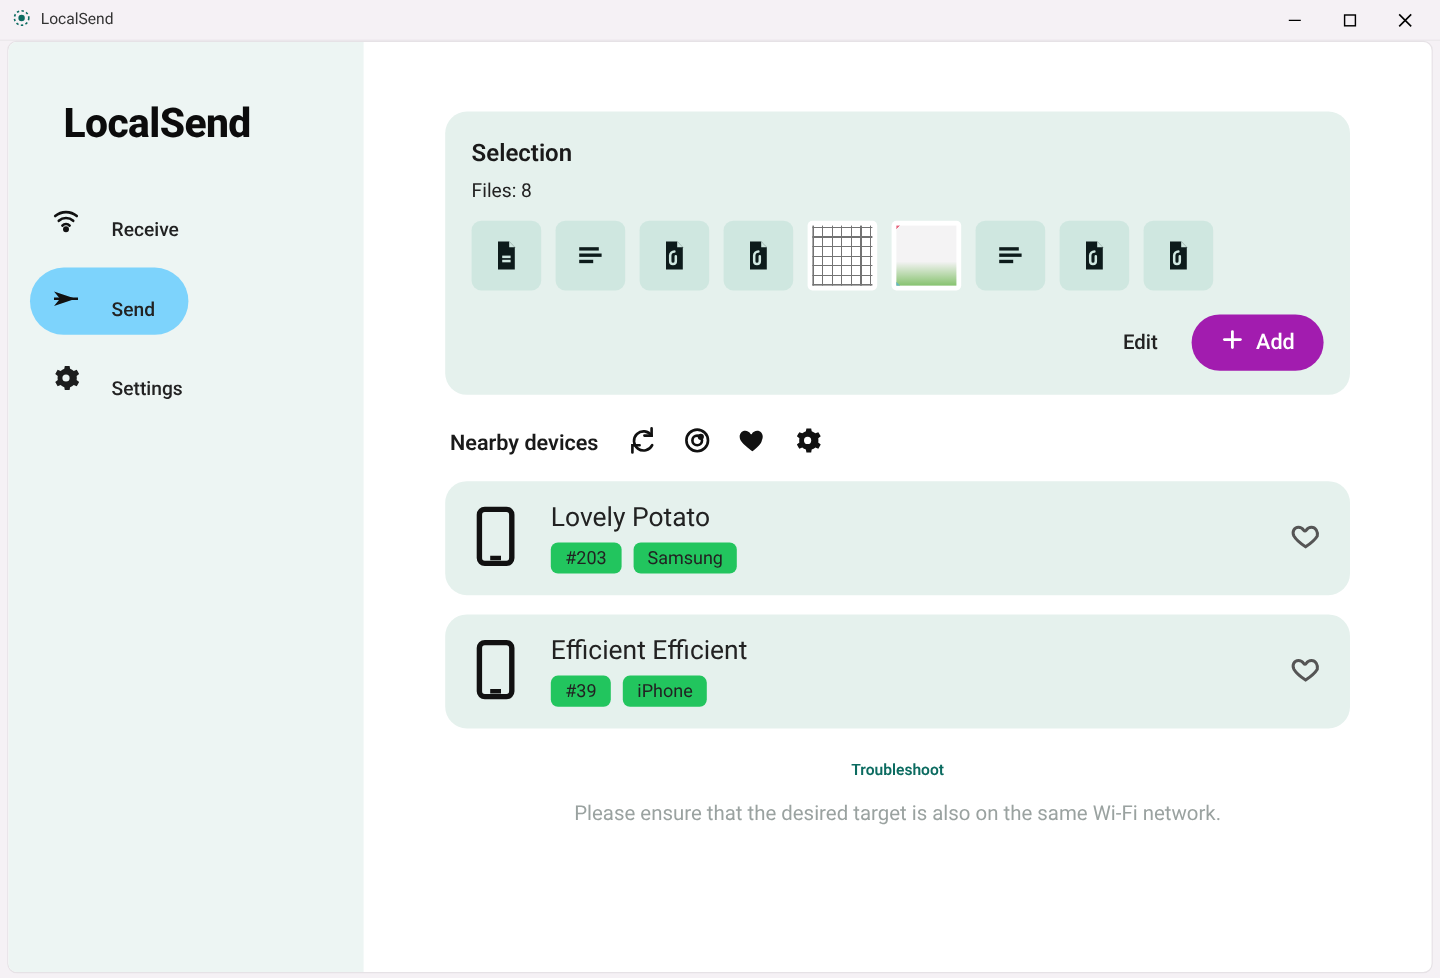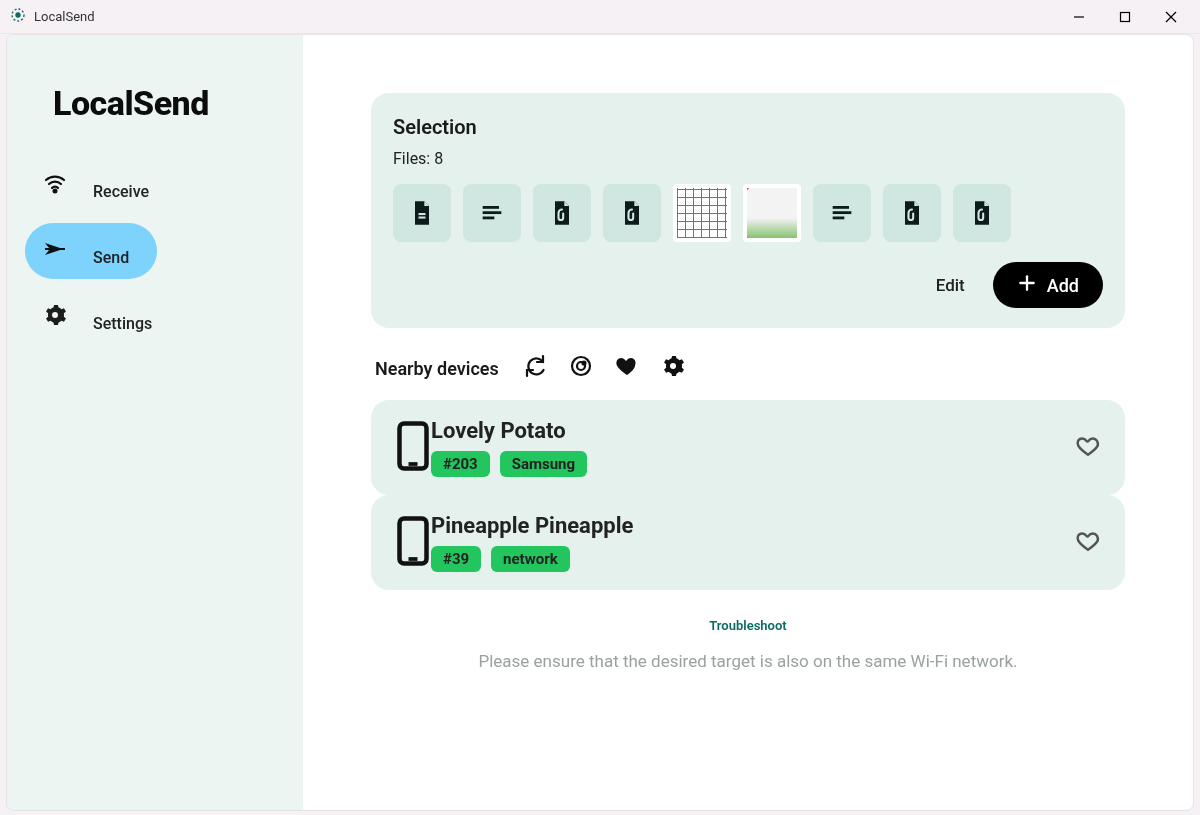--- a/index.html
+++ b/index.html
@@ -136,21 +136,21 @@
     gap: 24px;
   }
   .edit-btn {
     font-size: 17px;
     font-weight: 500;
     color: #222;
     cursor: pointer;
     padding: 6px 4px;
   }
   .add-btn {
-    background: #000000;
+    background: #a21caf;
     color: #fff;
     border-radius: 999px;
     padding: 11px 24px;
     font-size: 18px;
     font-weight: 500;
     display: flex; align-items: center; gap: 10px;
     cursor: pointer;
   }
   .add-btn svg { width: 20px; height: 20px; stroke: #fff; }
 
@@ -170,22 +170,23 @@
     display: flex; align-items: center; justify-content: center;
   }
   .icon-btn svg { width: 24px; height: 24px; }
 
   .device-card {
     background: #e5f1ed;
     border-radius: 18px;
     padding: 18px 24px;
     display: flex;
     align-items: center;
-    cursor: pointer;
-    font-weight: bold;
+    gap: 28px;
+    margin-bottom: 16px;
+    cursor: pointer;
   }
   .device-icon svg { width: 36px; height: 52px; }
   .device-info { flex: 1; }
   .device-name {
     font-size: 22px;
     color: #222;
     margin-bottom: 8px;
   }
   .tag-row { display: flex; gap: 10px; }
   .tag {
@@ -403,24 +404,24 @@
           <div class="fav-btn"><span><svg viewBox="0 0 24 24" fill="none" stroke="#555" stroke-width="2.3">
                 <path d="M12 20s-6.7-4.4-9-8.3C1.4 8.4 3.2 5 6.5 5c1.8 0 3.2 1 4.1 2.3.6.8 1.2.8 1.8 0C13.3 6 14.7 5 16.5 5 19.8 5 21.6 8.4 21 11.7 18.7 15.6 12 20 12 20z"></path>
               </svg></span></div>
         </div>
         <div class="device-card">
           <div class="device-icon"><svg viewBox="0 0 24 34" fill="none" stroke="#111" stroke-width="3" stroke-linejoin="round">
               <rect x="3" y="2" width="18" height="30" rx="3"></rect>
               <line x1="9" y1="29" x2="15" y2="29" stroke-width="2.5"></line>
             </svg></div>
           <div class="device-info">
-            <div class="device-name">Pineapple Pineapple</div>
+            <div class="device-name">Efficient Efficient</div>
             <div class="tag-row">
               <span class="tag">#39</span>
-              <span class="tag">network</span>
+              <span class="tag">iPhone</span>
             </div>
           </div>
           <div class="fav-btn"><span><svg viewBox="0 0 24 24" fill="none" stroke="#555" stroke-width="2.3">
                 <path d="M12 20s-6.7-4.4-9-8.3C1.4 8.4 3.2 5 6.5 5c1.8 0 3.2 1 4.1 2.3.6.8 1.2.8 1.8 0C13.3 6 14.7 5 16.5 5 19.8 5 21.6 8.4 21 11.7 18.7 15.6 12 20 12 20z"></path>
               </svg></span></div>
         </div>
       </div>
 
     <div class="troubleshoot">Troubleshoot</div>
     <div class="help-text">Please ensure that the desired target is also on the same Wi-Fi network.</div>

